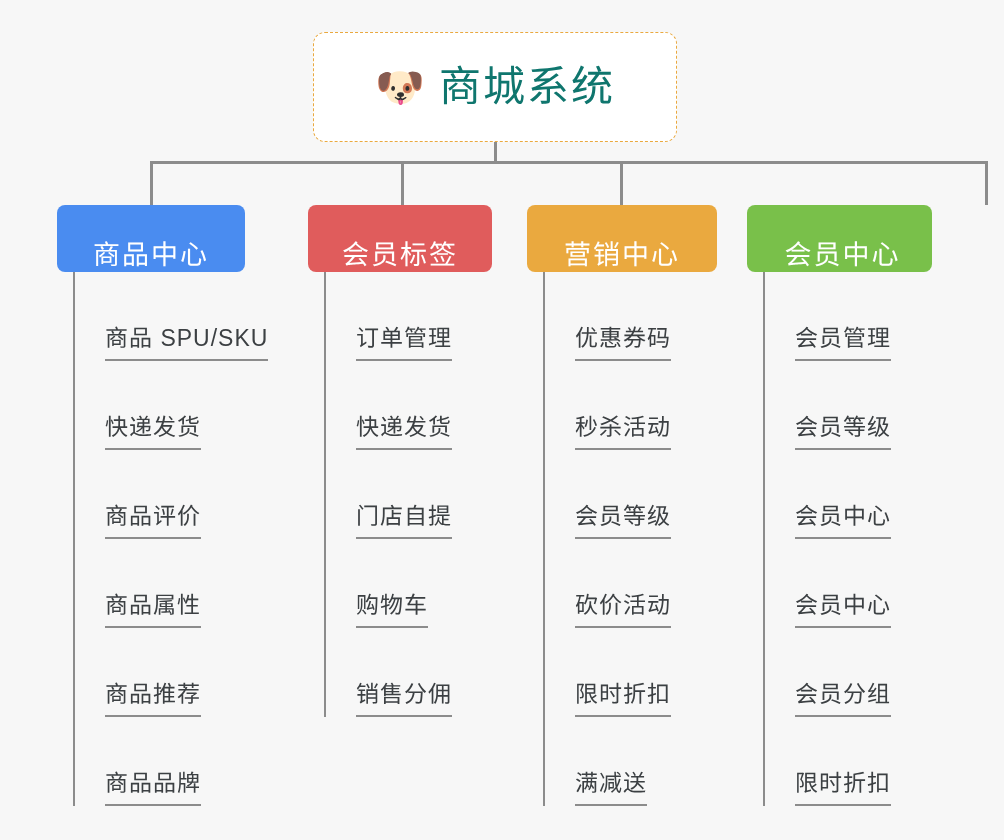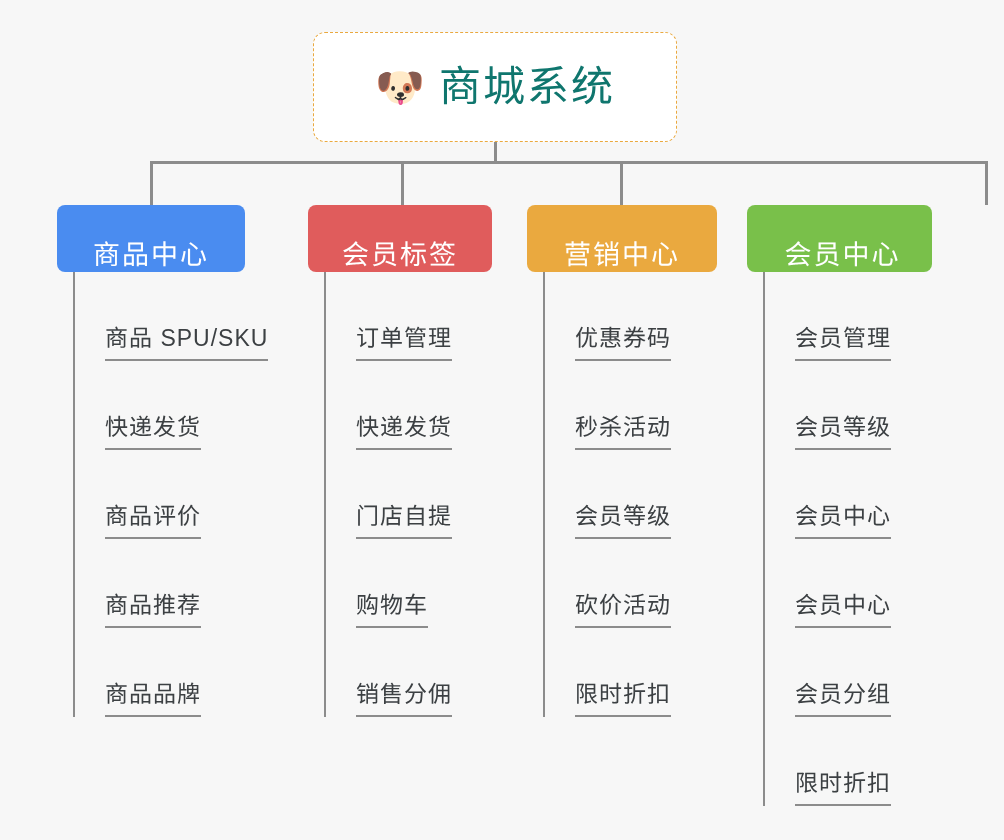--- a/index.html
+++ b/index.html
@@ -165,20 +165,23 @@
       <div class="leaf">
           <span class="leaf-text">商品 SPU/SKU</span>
         </div>
       <div class="leaf">
           <span class="leaf-text">快递发货</span>
         </div>
       <div class="leaf">
           <span class="leaf-text">商品评价</span>
         </div>
       <div class="leaf">
+          <span class="leaf-text">商品属性</span>
+        </div>
+      <div class="leaf">
           <span class="leaf-text">商品推荐</span>
         </div>
       <div class="leaf">
           <span class="leaf-text">商品品牌</span>
         </div>
     </div>
   </div>
 
   <div class="column c2">
     <div class="cat-box" style="background: rgb(224, 92, 92);">
@@ -216,20 +219,23 @@
         </div>
       <div class="leaf">
           <span class="leaf-text">会员等级</span>
         </div>
       <div class="leaf">
           <span class="leaf-text">砍价活动</span>
         </div>
       <div class="leaf">
           <span class="leaf-text">限时折扣</span>
         </div>
+      <div class="leaf">
+          <span class="leaf-text">满减送</span>
+        </div>
     </div>
   </div>
 
   <div class="column c4">
     <div class="cat-box" style="background: rgb(121, 192, 74);">
       <span>会员中心</span>
     </div>
     <div class="leaf-list">
       <div class="leaf">
           <span class="leaf-text">会员管理</span>

